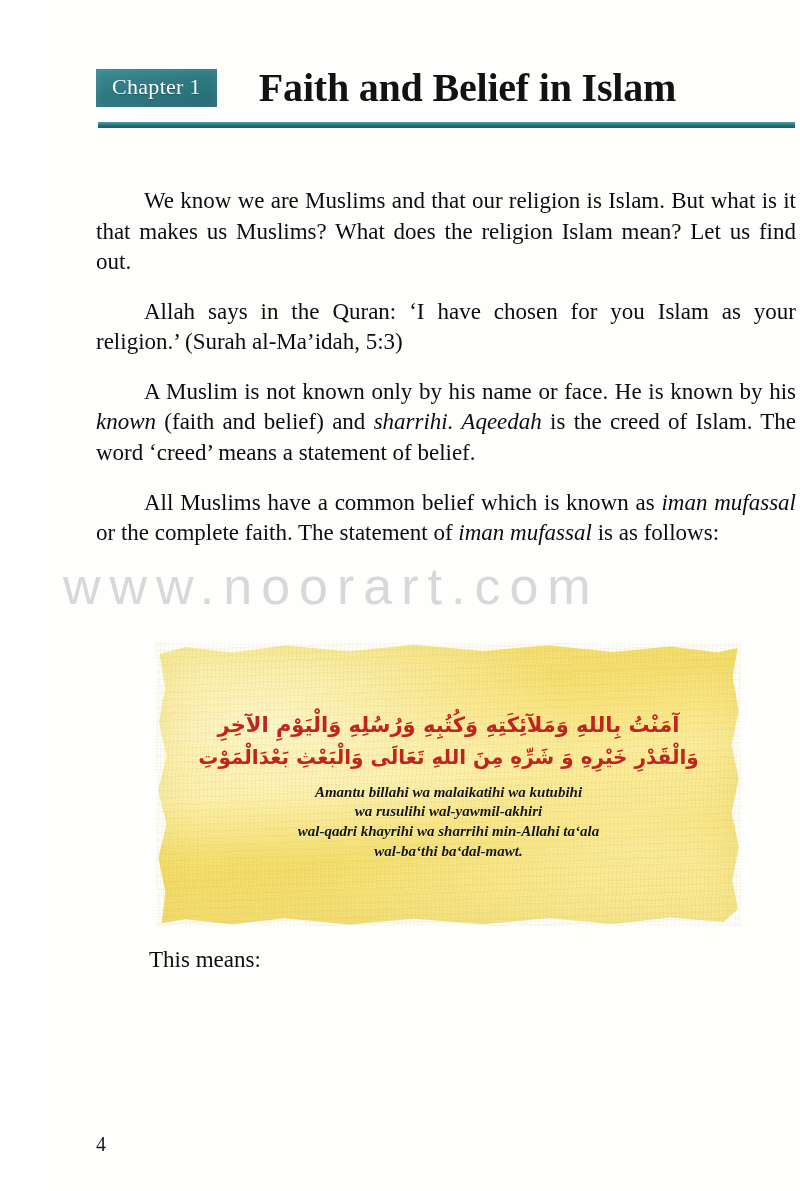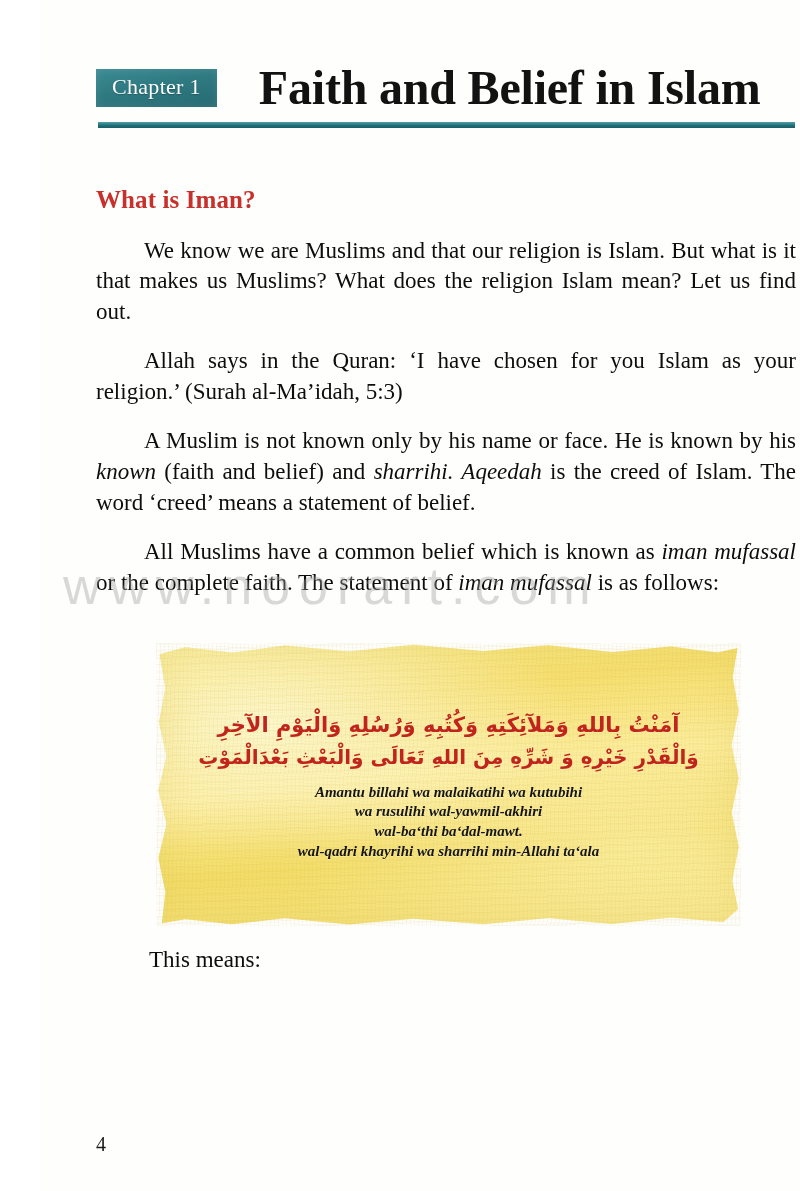--- a/index.html
+++ b/index.html
@@ -37,21 +37,21 @@
     font-weight: 400;
     letter-spacing: 0.3px;
     padding: 7px 16px 9px 16px;
     line-height: 1;
     white-space: nowrap;
     box-shadow: inset 0 0 10px rgba(255,255,255,0.10);
     text-shadow: 0 1px 1px rgba(0,0,0,0.25);
   }
   .chapter-title {
     margin-left: 42px;
-    font-size: 48px;
+    font-size: 40px;
     color: #121212;
     line-height: 1;
     white-space: nowrap;
     letter-spacing: -0.2px;
   }
   .header-rule {
     position: absolute;
     left: 57px;
     top: 122px;
     width: 697px;
@@ -207,41 +207,40 @@
 
 <div class="page">
 
   <div class="chapter-header">
     <span class="chapter-badge">Chapter 1</span>
     <h1 class="chapter-title">Faith and Belief in Islam</h1>
   </div>
   <div class="header-rule"></div>
 
   <div class="content">
-    <h2 class="section-heading">What is Iman?</h2>
 
     <p class="body-text"><span>We know we are Muslims and that our religion is Islam. But what is it that makes us Muslims? What does the religion Islam mean? Let us find out.</span></p>
     <p class="body-text"><span>Allah says in the Quran: ‘I have chosen for you Islam as your religion.’ (Surah al-Ma’idah, 5:3)</span></p>
     <p class="body-text"><span>A Muslim is not known only by his name or face. He is known by his </span><span class="it">known</span><span> (faith and belief) and </span><span class="it">sharrihi. Aqeedah</span><span> is the creed of Islam. The word ‘creed’ means a statement of belief.</span></p>
     <p class="body-text"><span>All Muslims have a common belief which is known as </span><span class="it">iman mufassal</span><span> or the complete faith. The statement of </span><span class="it">iman mufassal</span><span> is as follows:</span></p>
   </div>
 
   <div class="watermark">www.noorart.com</div>
 
   <div class="parchment-wrap">
     <div class="parchment"></div>
     <div class="parchment-grain"></div>
     <div class="parchment-inner">
       <div class="arabic-line">آمَنْتُ بِاللهِ وَمَلآئِكَتِهِ وَكُتُبِهِ وَرُسُلِهِ وَالْيَوْمِ الآخِرِ</div>
       <div class="arabic-line second">وَالْقَدْرِ خَيْرِهِ وَ شَرِّهِ مِنَ اللهِ تَعَالَى وَالْبَعْثِ بَعْدَالْمَوْتِ</div>
       <div class="translit">
         <div>Amantu billahi wa malaikatihi wa kutubihi</div>
         <div>wa rusulihi wal-yawmil-akhiri</div>
+        <div>wal-qadri khayrihi wa sharrihi min-Allahi ta‘ala</div>
         <div>wal-ba‘thi ba‘dal-mawt.</div>
-        <div>wal-qadri khayrihi wa sharrihi min-Allahi ta‘ala</div>
       </div>
     </div>
   </div>
 
   <div class="this-means">This means:</div>
 
   <div class="page-number">4</div>
 
 </div>
 

